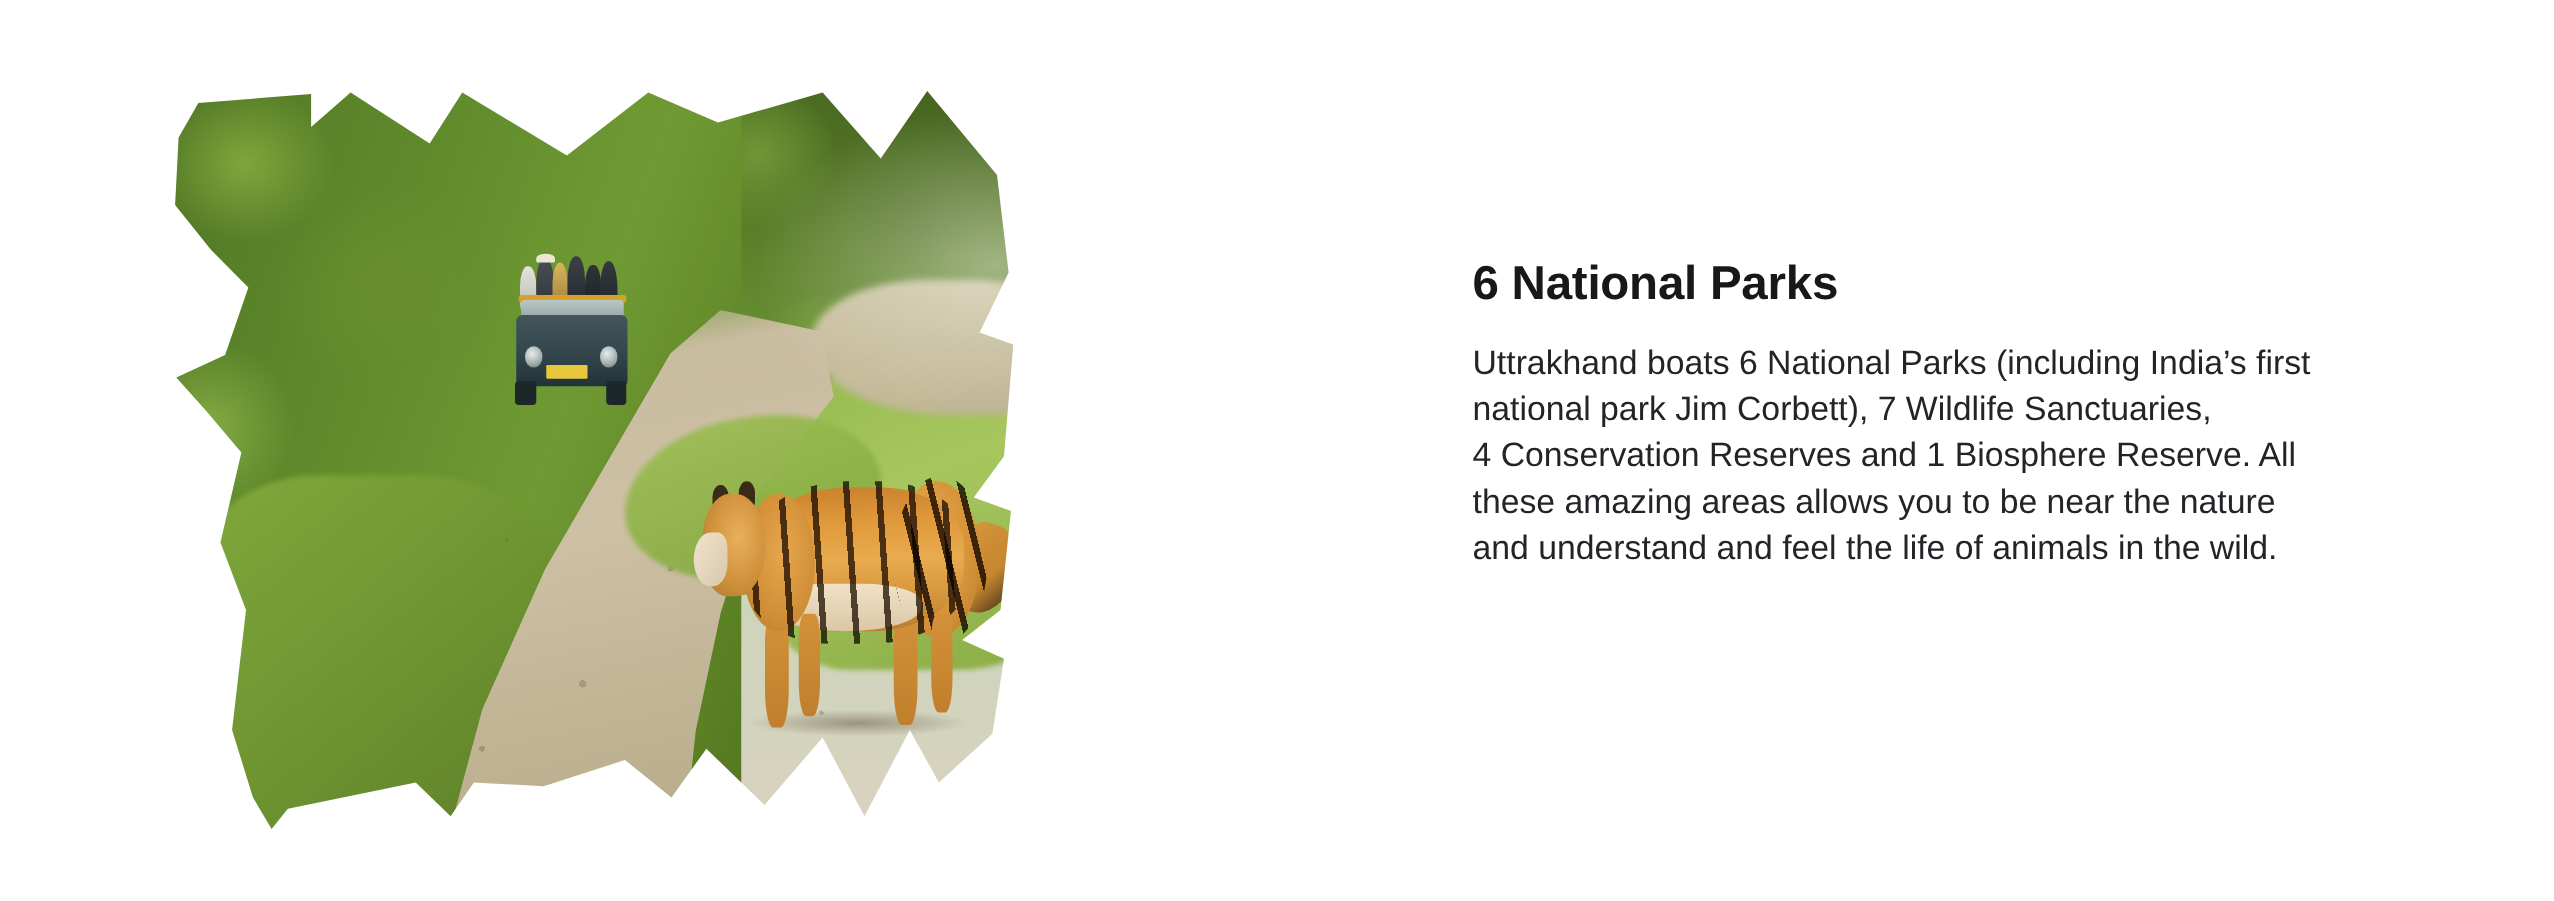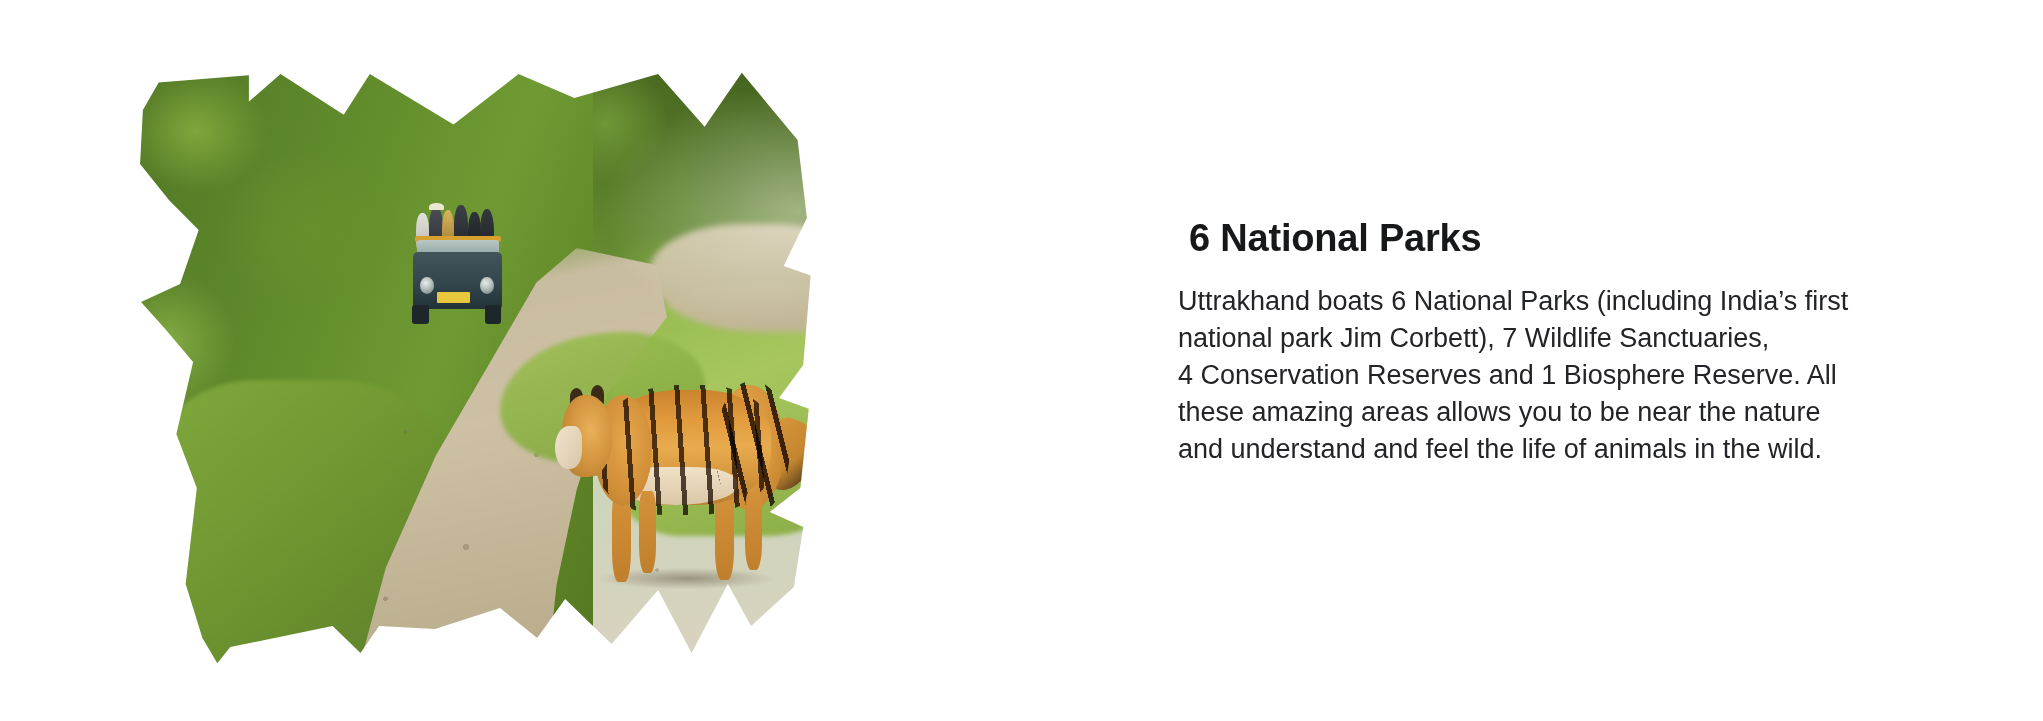--- a/index.html
+++ b/index.html
@@ -294,21 +294,21 @@
   }
 
   
   .text-panel {
     position: absolute;
     left: 1178px;
     top: 208px;
     width: 810px;
   }
   .headline {
-    margin: 11px;
+    margin: 0;
     font-family: "Liberation Sans", sans-serif;
     font-size: 38px;
     font-weight: 700;
     line-height: 1.0;
     letter-spacing: -0.2px;
     color: #17181a;
   }
   .body-copy {
     margin: 26px 0 0 0;
     font-family: "Liberation Sans", sans-serif;

